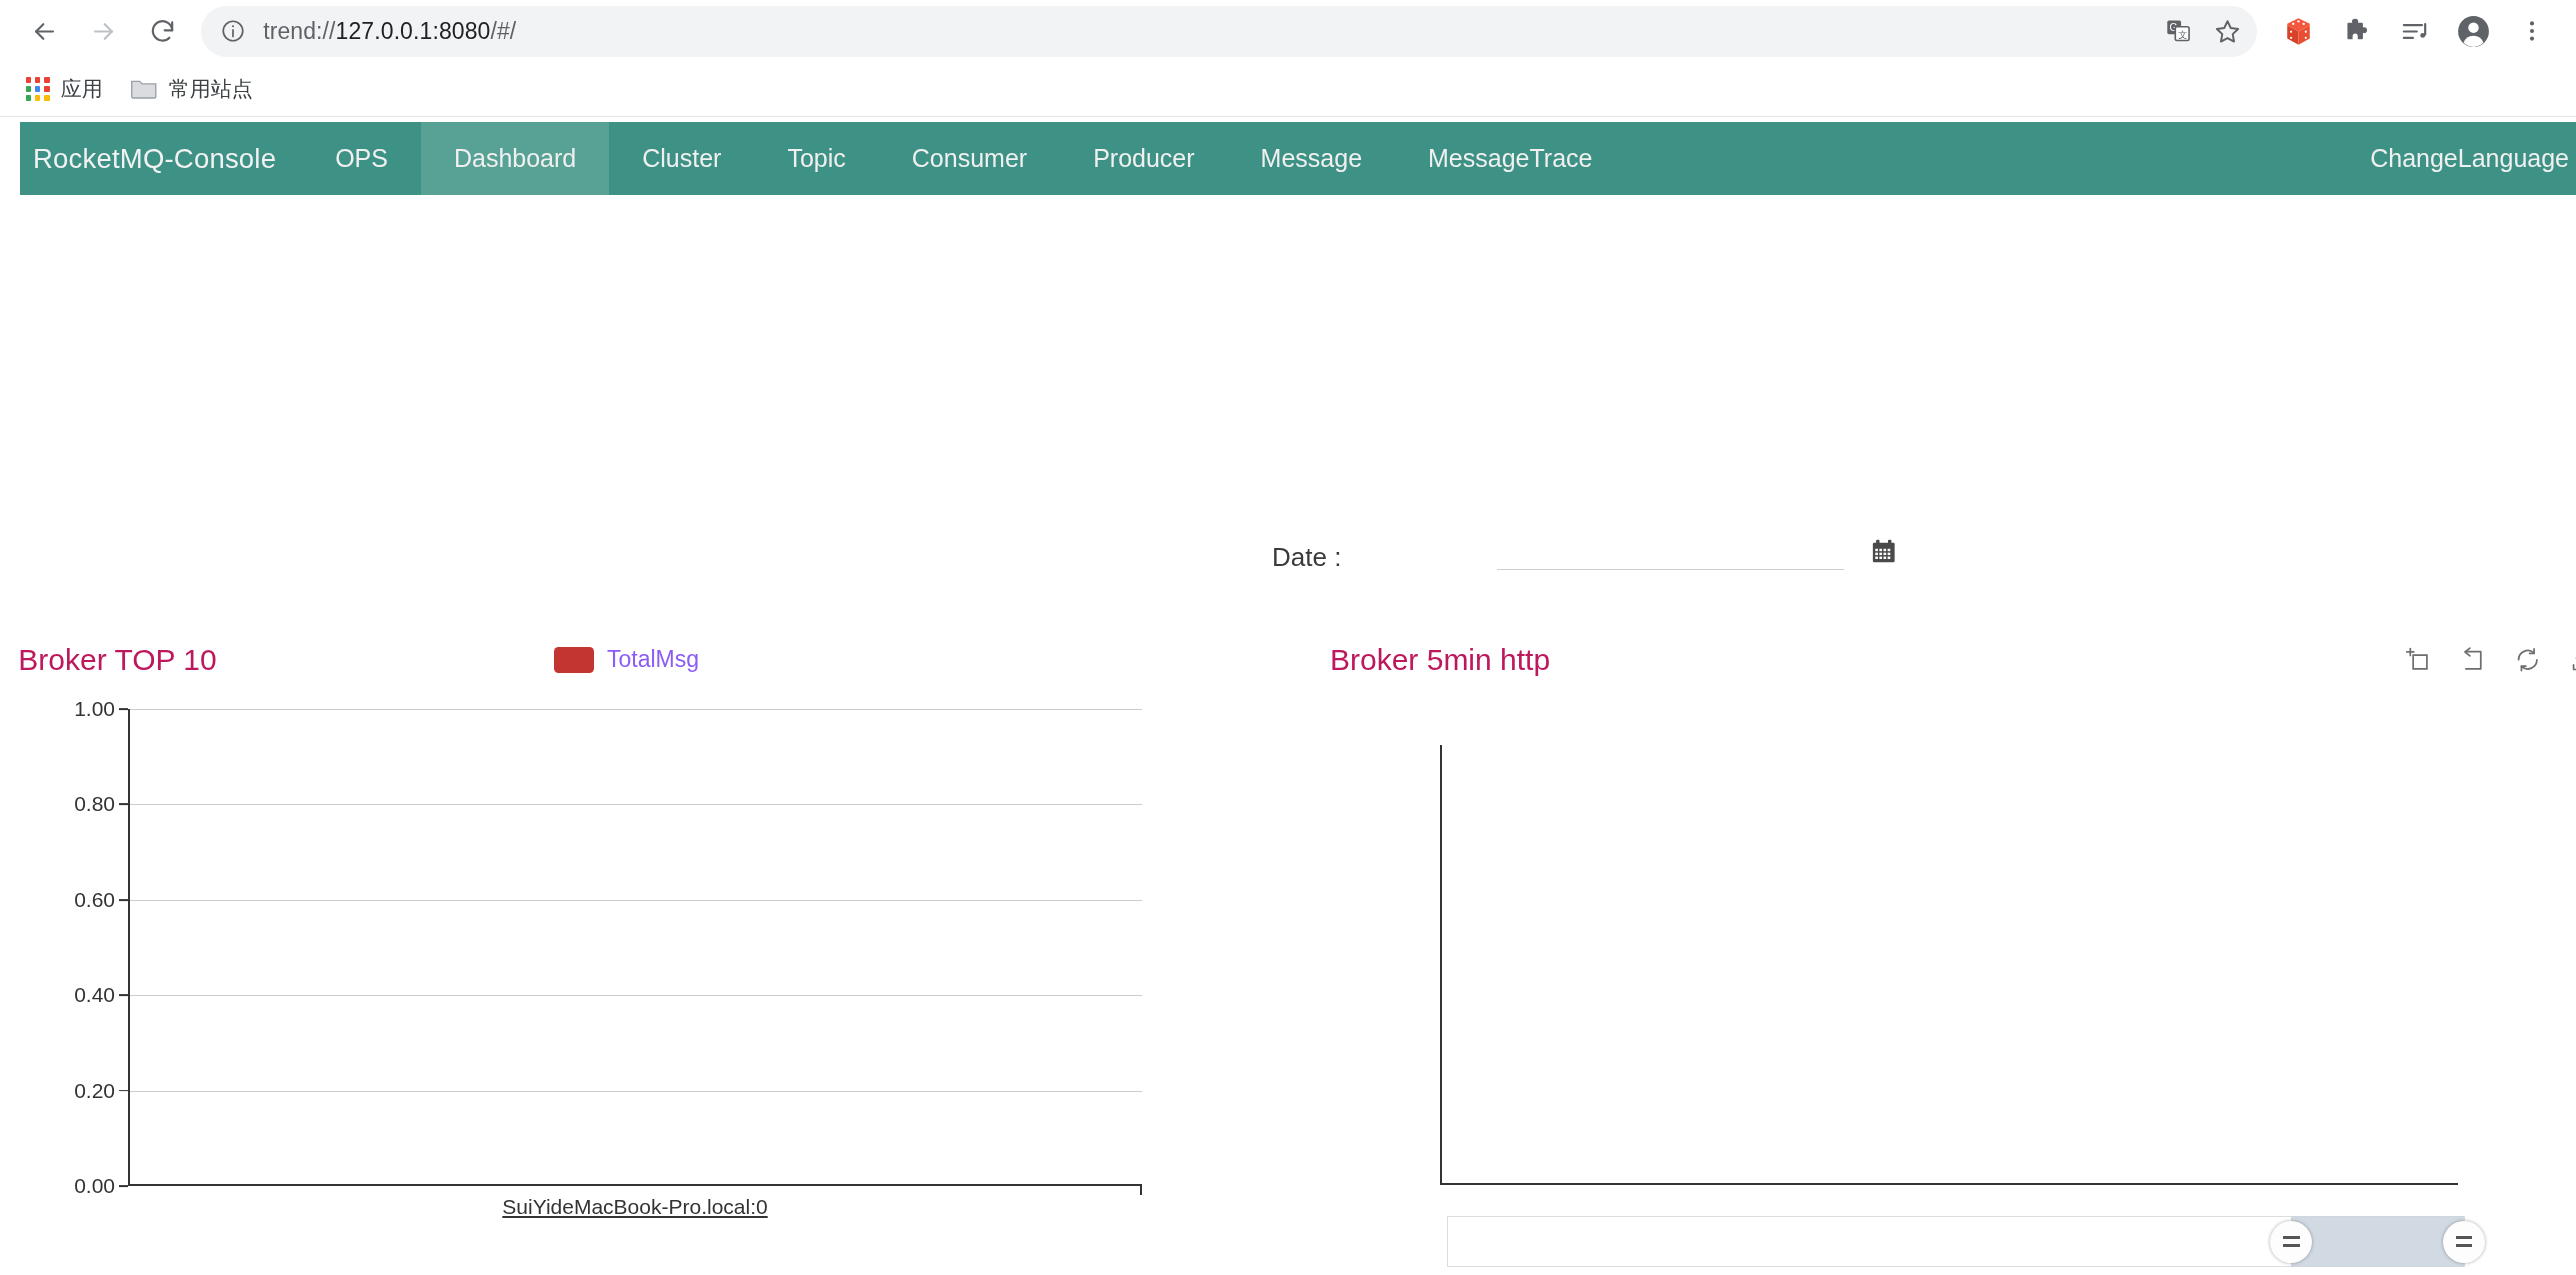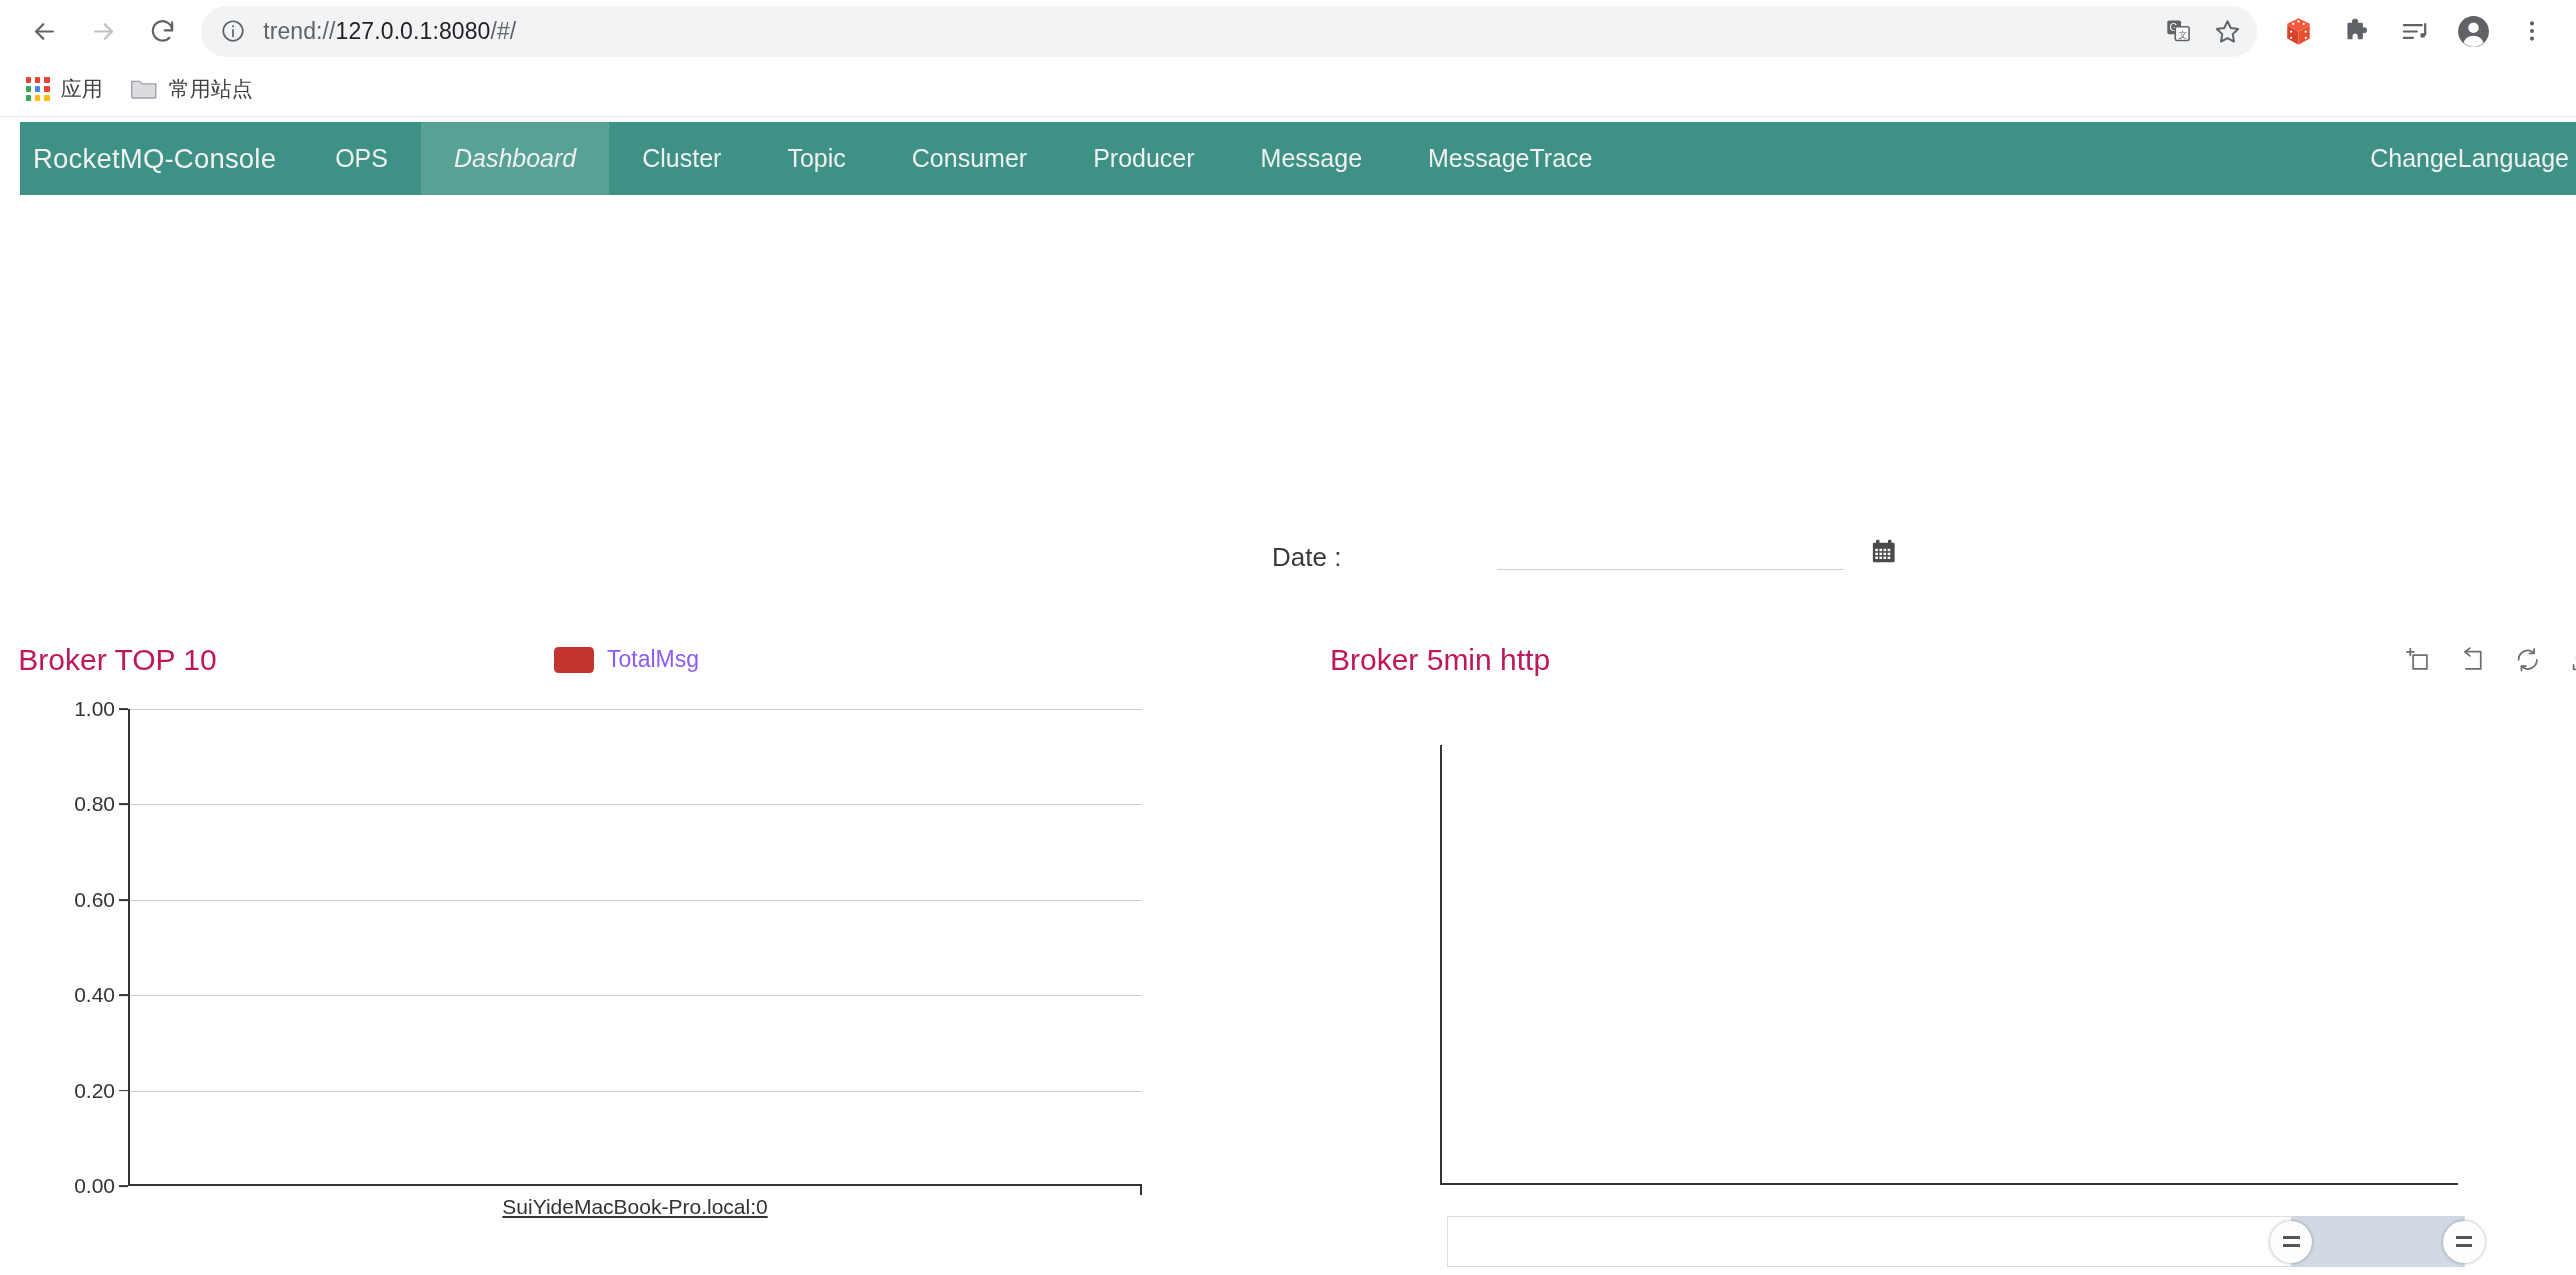--- a/index.html
+++ b/index.html
@@ -427,21 +427,21 @@
       </span>
       <span class="bm-label">常用站点</span>
     </div>
   </div>
 </div>
 
 <div class="mq-navbar" style="background: rgb(62, 146, 133);">
   <div class="mq-brand">RocketMQ-Console</div>
   <div class="mq-links">
     <div class="mq-link">OPS</div>
-    <div class="mq-link active" style="background: rgb(87, 162, 149); font-style: italic;">Dashboard</div>
+    <div class="mq-link active" style="background: rgb(87, 162, 149);">Dashboard</div>
     <div class="mq-link">Cluster</div>
     <div class="mq-link">Topic</div>
     <div class="mq-link">Consumer</div>
     <div class="mq-link">Producer</div>
     <div class="mq-link">Message</div>
     <div class="mq-link">MessageTrace</div>
   </div>
   <div class="mq-right">
     <div class="mq-lang">
       <span>ChangeLanguage</span>

